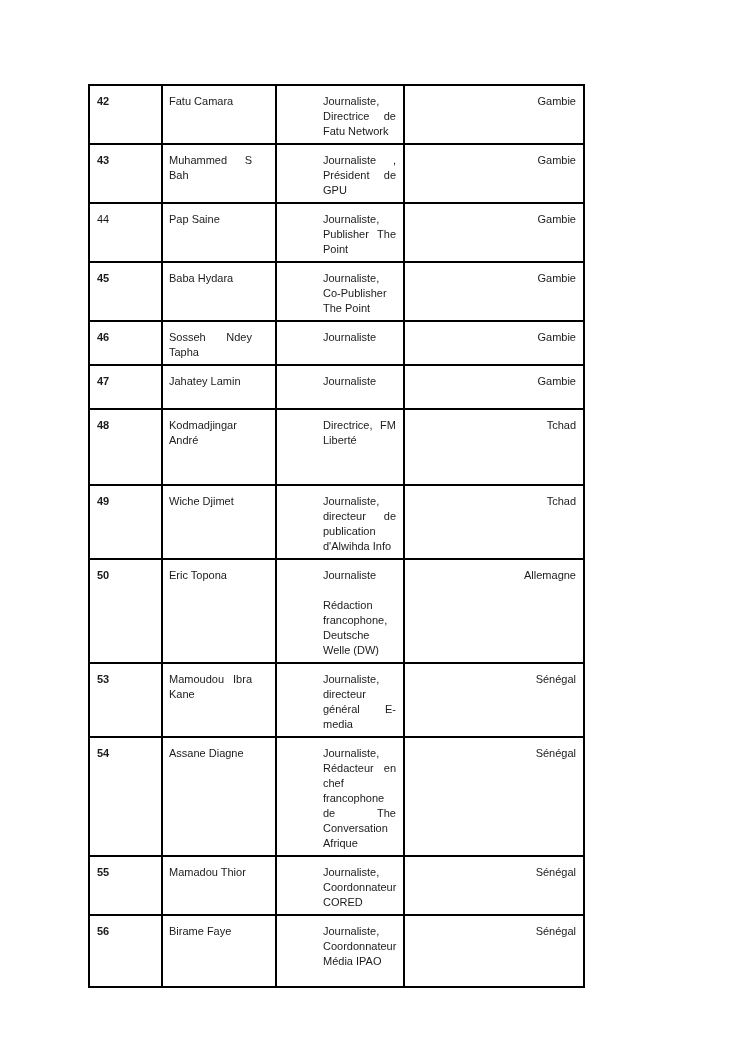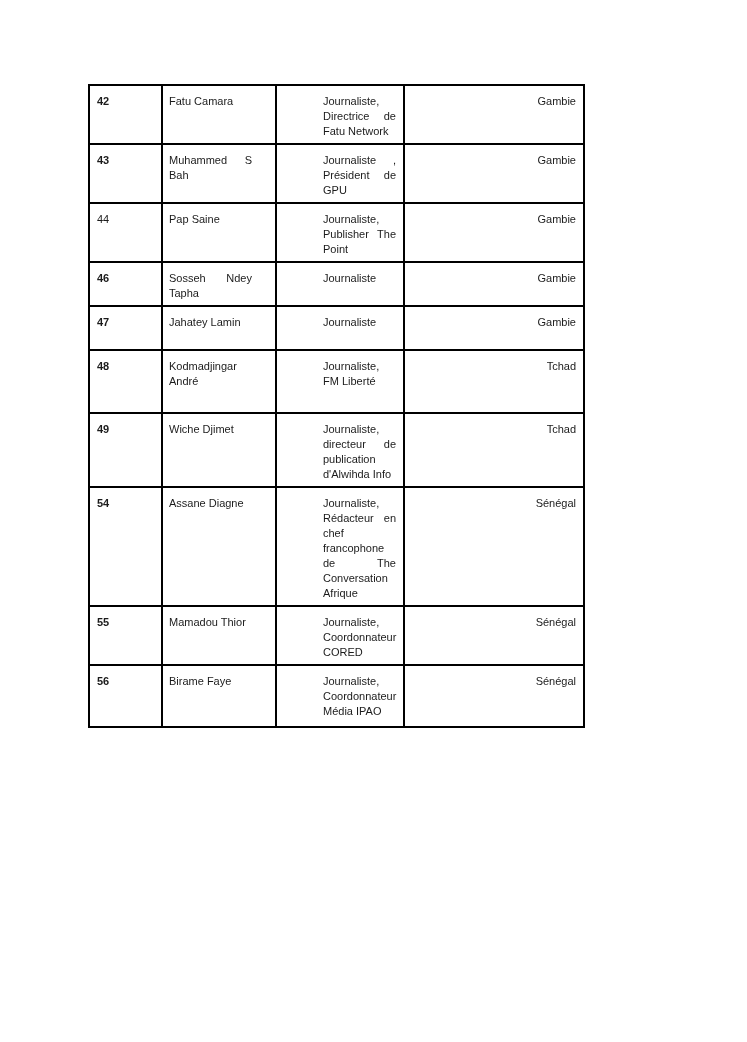--- a/index.html
+++ b/index.html
@@ -55,57 +55,77 @@
         <td class="name">Muhammed S Bah</td>
         <td class="role">Journaliste , Président de GPU</td>
         <td class="country">Gambie</td>
       </tr>
       <tr style="height:51px">
         <td class="num regular">44</td>
         <td class="name">Pap Saine</td>
         <td class="role">Journaliste, Publisher The Point</td>
         <td class="country">Gambie</td>
       </tr>
+      <tr style="height:52px">
+        <td class="num">45</td>
+        <td class="name">Baba Hydara</td>
+        <td class="role">Journaliste, Co-Publisher The Point</td>
+        <td class="country">Gambie</td>
+      </tr>
       <tr style="height:36px">
         <td class="num">46</td>
         <td class="name">Sosseh Ndey Tapha</td>
         <td class="role">Journaliste</td>
         <td class="country">Gambie</td>
       </tr>
       <tr style="height:44px">
         <td class="num">47</td>
         <td class="name">Jahatey Lamin</td>
         <td class="role">Journaliste</td>
         <td class="country">Gambie</td>
       </tr>
-      <tr style="height:63px">
+      <tr style="height:76px">
         <td class="num">48</td>
         <td class="name">Kodmadjingar André</td>
-        <td class="role">Journaliste, FM Liberté</td>
+        <td class="role">Directrice, FM Liberté</td>
         <td class="country">Tchad</td>
       </tr>
       <tr style="height:47px">
         <td class="num">49</td>
         <td class="name">Wiche Djimet</td>
         <td class="role">Journaliste, directeur de publication d'Alwihda Info</td>
         <td class="country">Tchad</td>
+      </tr>
+      <tr style="height:81px">
+        <td class="num">50</td>
+        <td class="name">Eric Topona</td>
+        <td class="role">Journaliste
+
+Rédaction francophone, Deutsche Welle (DW)</td>
+        <td class="country">Allemagne</td>
+      </tr>
+      <tr style="height:50px">
+        <td class="num">53</td>
+        <td class="name">Mamoudou Ibra Kane</td>
+        <td class="role">Journaliste, directeur général E-media</td>
+        <td class="country">Sénégal</td>
       </tr>
       <tr style="height:59px">
         <td class="num">54</td>
         <td class="name">Assane Diagne</td>
         <td class="role">Journaliste, Rédacteur en chef francophone de The Conversation Afrique</td>
         <td class="country">Sénégal</td>
       </tr>
       <tr style="height:55px">
         <td class="num">55</td>
         <td class="name">Mamadou Thior</td>
         <td class="role">Journaliste, Coordonnateur CORED</td>
         <td class="country">Sénégal</td>
       </tr>
-      <tr style="height:62px">
+      <tr style="height:72px">
         <td class="num">56</td>
         <td class="name">Birame Faye</td>
         <td class="role">Journaliste, Coordonnateur Média IPAO</td>
         <td class="country">Sénégal</td>
       </tr>
     </tbody>
   </table>
 </div>
 
 </body></html>

